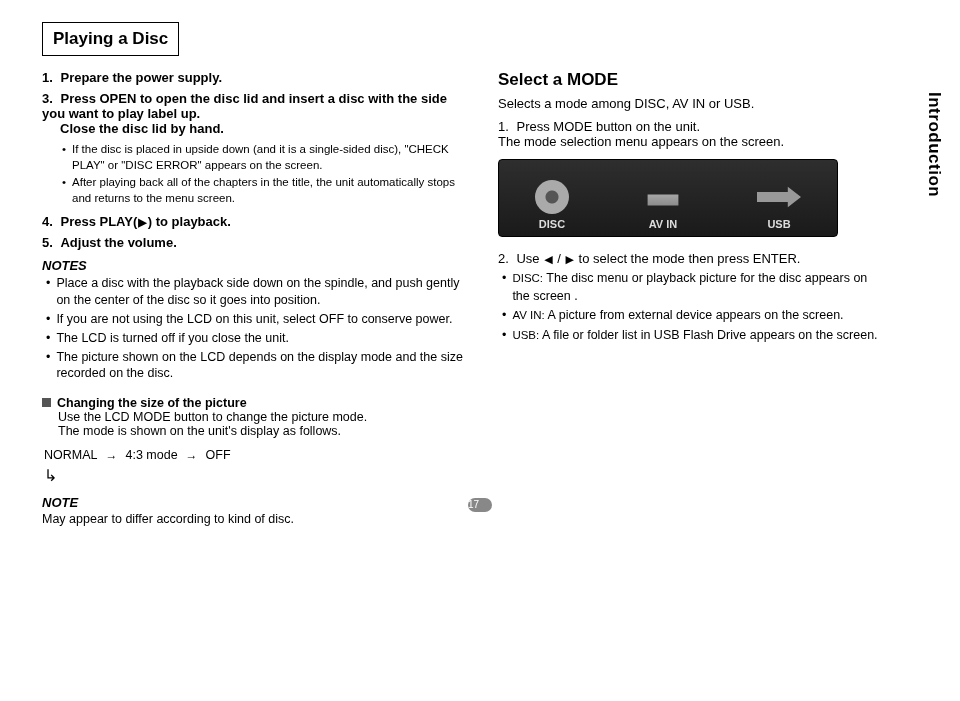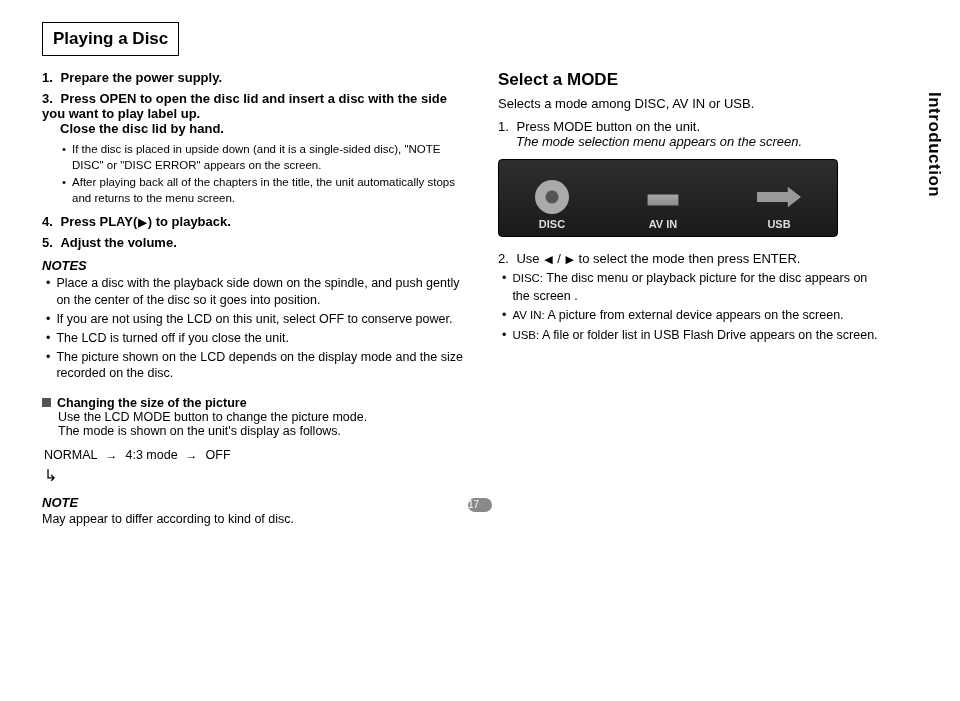--- a/index.html
+++ b/index.html
@@ -55,21 +55,21 @@
   .sq-block .sq-title { font-weight: bold; }
   .sq-block .sq-title::before { content: ""; display:inline-block; width:9px; height:9px; background:#555; margin-right:6px; vertical-align: 0px; }
   .sq-block .line { margin-left: 16px; }
   .flow { margin: 10px 0 6px 2px; font-size: 12.5px; display:flex; align-items:flex-end; gap:8px; }
   .flow .arrow { font-size: 12px; }
   .flow-return { margin-left: 2px; font-size: 16px; margin-top: -2px; margin-bottom: 10px;}
   .r-h1 { font-size: 17px; font-weight: bold; margin-bottom: 6px; }
   .r-sub { font-size: 13px; margin-bottom: 8px; }
   .r-step { font-size: 13px; margin-bottom: 2px; }
   .r-step .num { margin-right: 4px; }
-  .r-step .ind { margin-left: 18px; display:block;font-style:italic; }
+  .r-step .ind { display:block; }
   .mode-img {
     margin: 10px 0 14px 0;
     width: 340px; height: 78px;
     background: linear-gradient(#2e2e2e,#1a1a1a);
     border: 1px solid #000;
     border-radius: 4px;
     display:flex; align-items:flex-end; justify-content:space-around;
     padding-bottom: 6px;
     box-sizing: border-box;
   }
@@ -109,21 +109,21 @@
 
 
       <div class="step">
         <span class="num">3.</span>
         <span class="txt">Press OPEN to open the disc lid and insert a disc with the side you want to play label up.</span>
         <span class="close">Close the disc lid by hand.</span>
       </div>
 
       <div class="sub-bullets">
         <div class="b">
-            <span>If the disc is placed in upside down (and it is a single-sided disc), "NOTE DISC" or "DISC ERROR" appears on the screen.</span>
+            <span>If the disc is placed in upside down (and it is a single-sided disc), "CHECK PLAY" or "DISC ERROR" appears on the screen.</span>
           </div>
         <div class="b">
             <span>After playing back all of the chapters in the title, the unit automatically stops and returns to the menu screen.</span>
           </div>
       </div>
 
       <div class="step">
         <span class="num">4.</span>
         <span class="txt">
           <span>Press PLAY(</span><span class="tri">▶</span><span>) to playback.</span>

